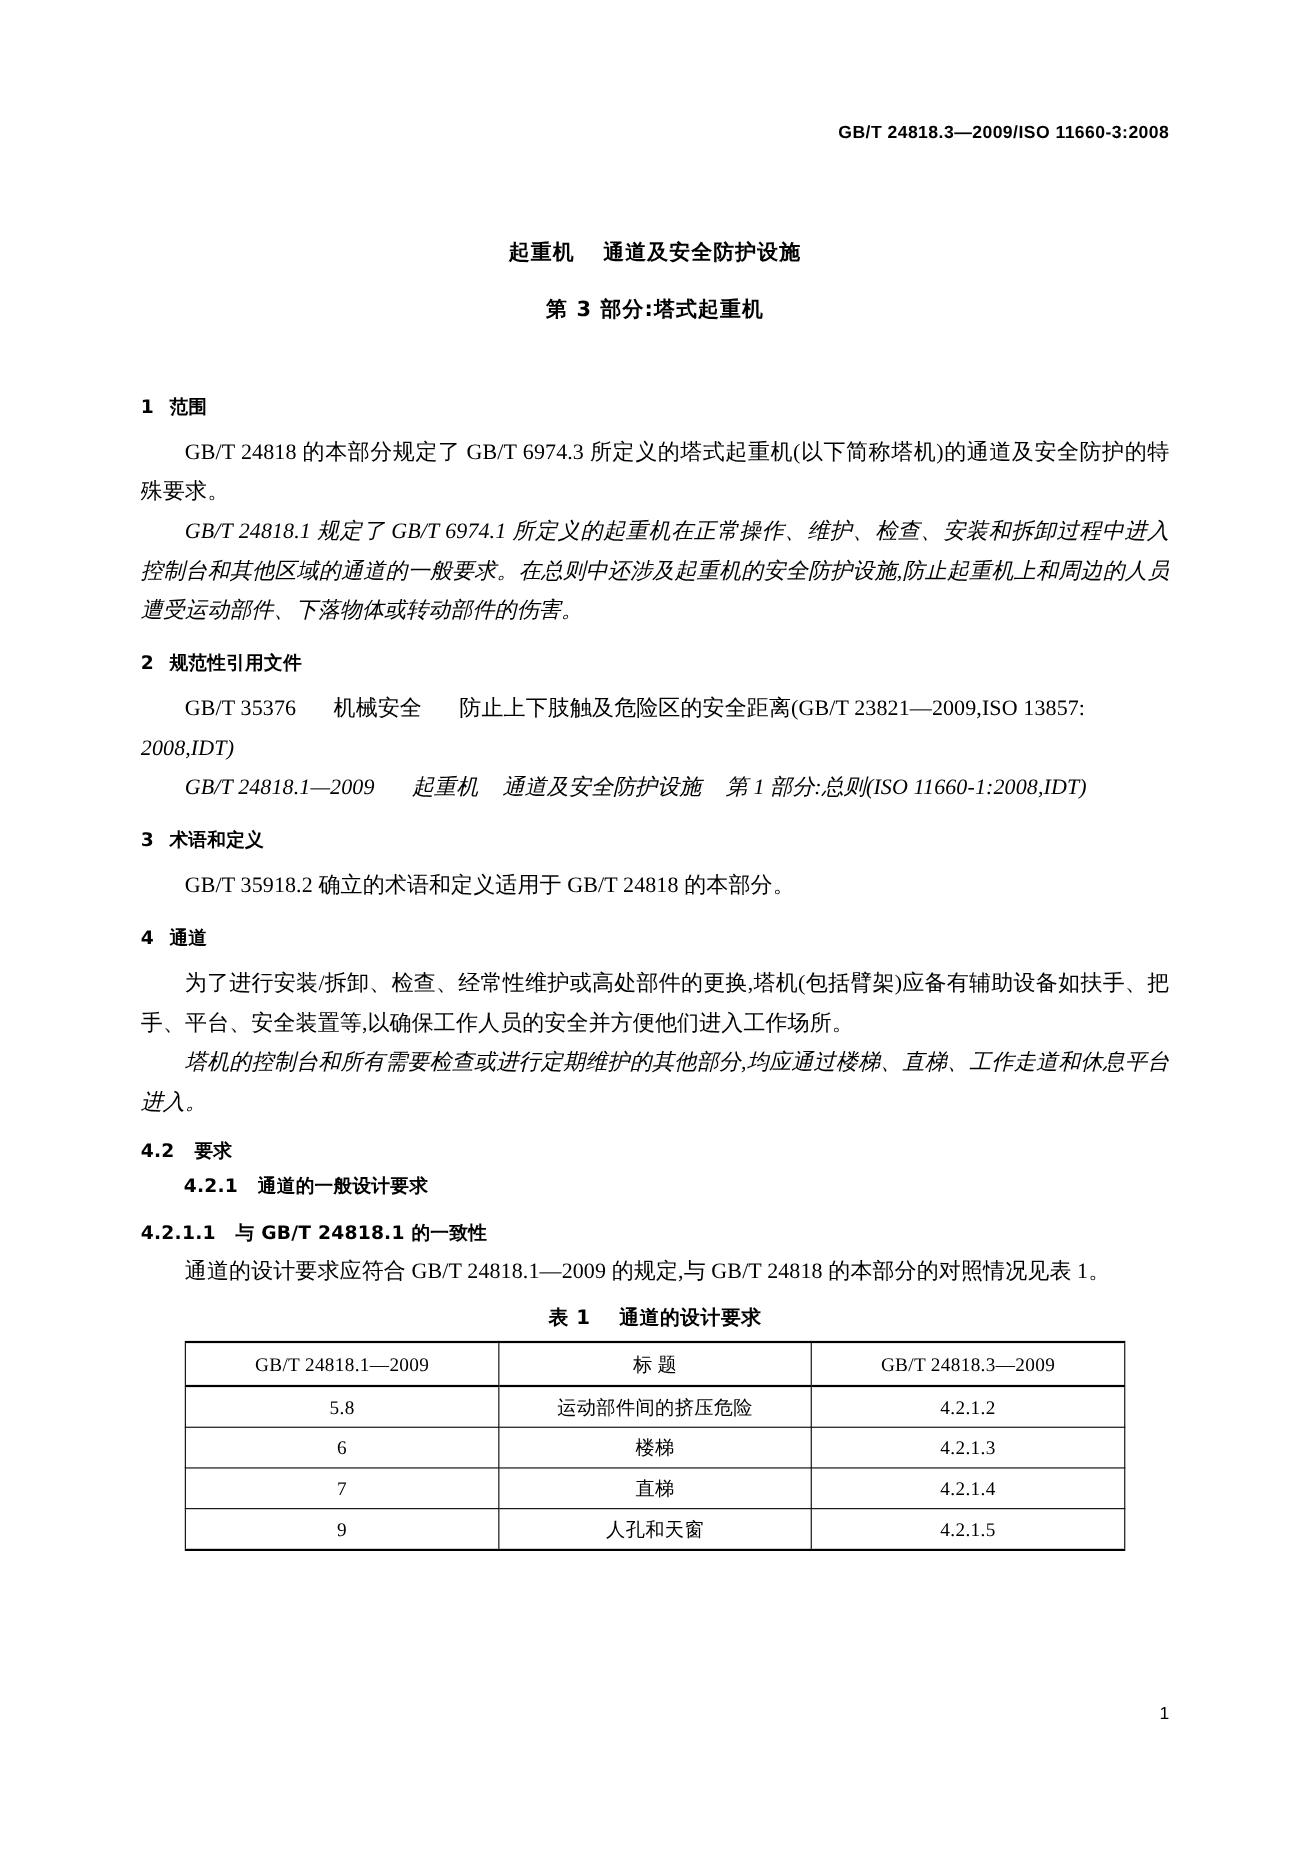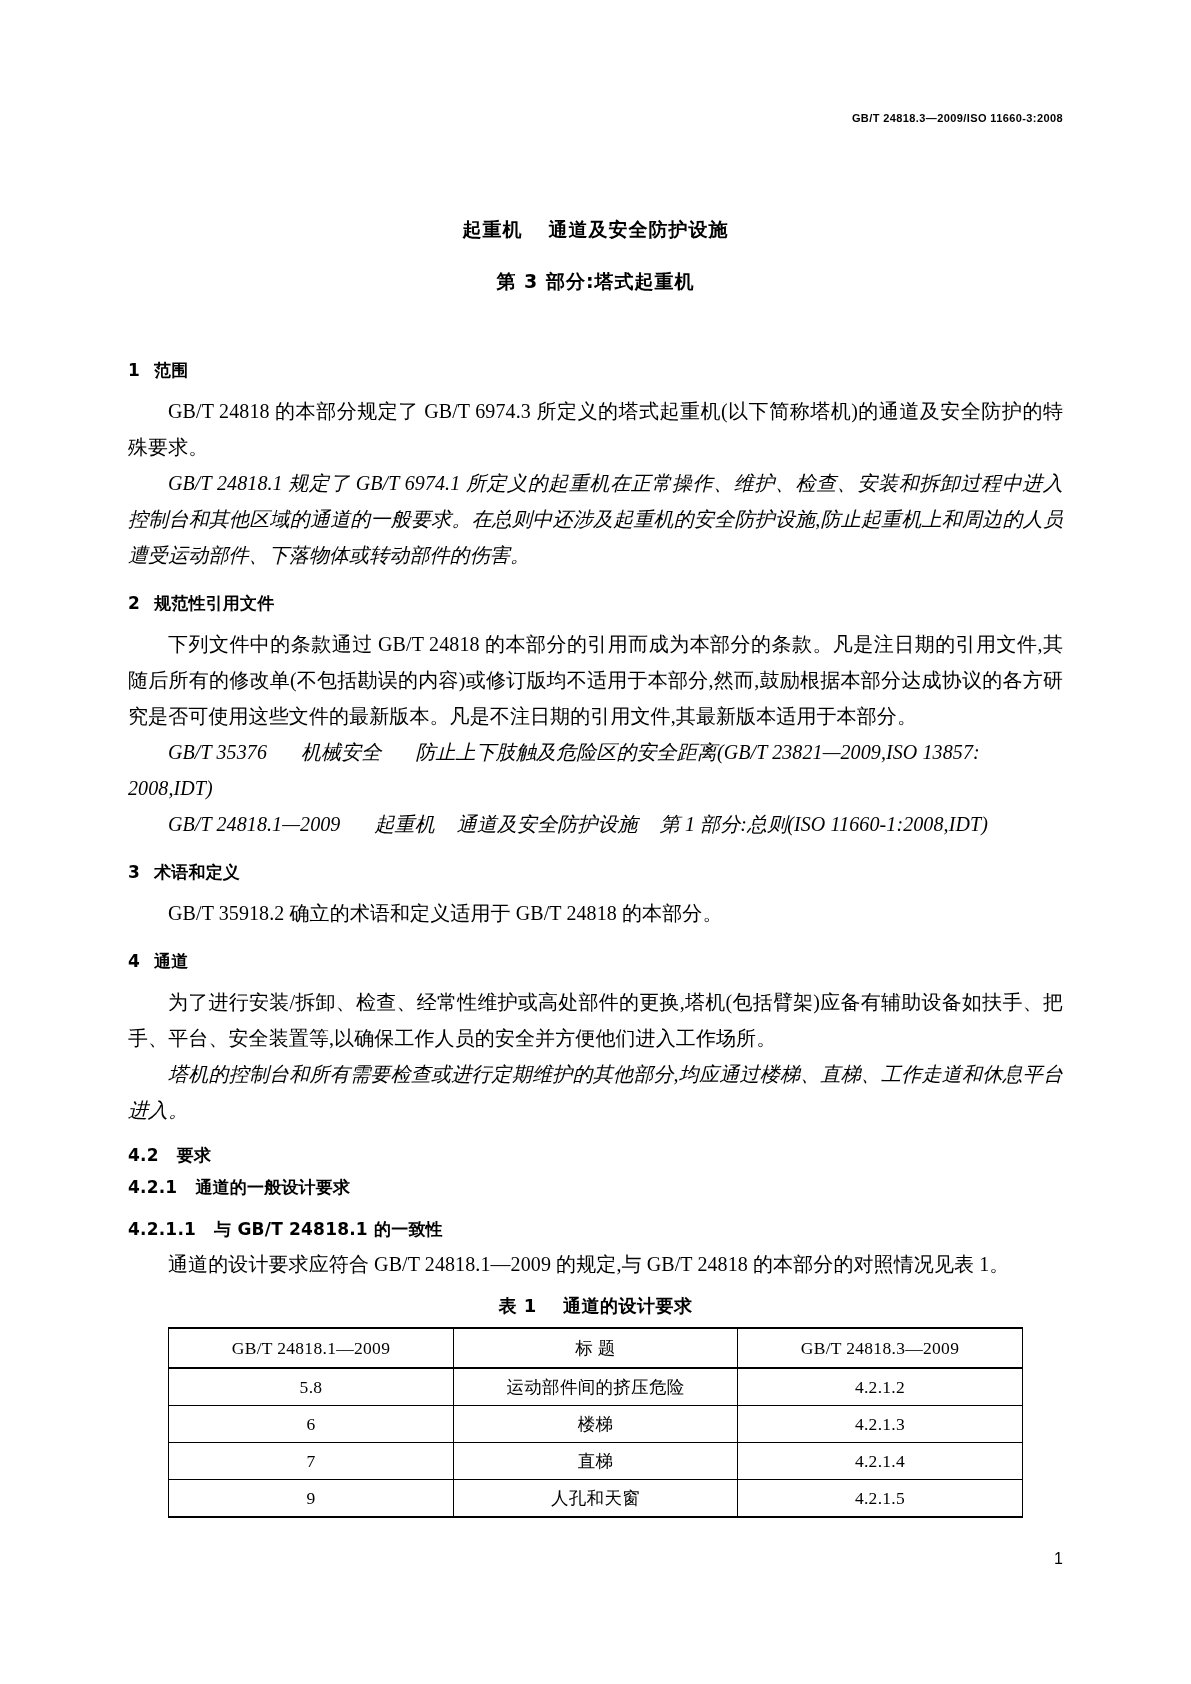--- a/index.html
+++ b/index.html
@@ -26,21 +26,21 @@
 
   
   .run-header {
     position: absolute;
     left: 128px;
     top: 112px;
     width: 935px;
     text-align: right;
     font-family: "Liberation Sans", "DejaVu Sans", sans-serif;
     font-weight: bold;
-    font-size: 11px;
+    font-size: 16px;
     letter-spacing: 0.4px;
     white-space: nowrap;
   }
 
   
   .doc-title {
     position: absolute;
     left: 128px;
     top: 205px;
     width: 935px;
@@ -69,21 +69,21 @@
     font-family: "DejaVu Sans", "Liberation Sans", sans-serif;
     font-weight: bold;
     margin: 0;
     padding: 0;
     font-size: 17px;
     line-height: 26px;
     letter-spacing: 0.2px;
   }
   h2.sec { margin-top: 17px; margin-bottom: 10px; }
   h3.sec { margin-top: 14px; margin-bottom: 6px; }
-  h4.sec { margin-top: 6px;  margin-bottom: 4px; }
+  h4.sec { margin-top: 6px;  margin-bottom: 4px; margin-left: 39px; }
   h5.sec { margin-top: 16px;  margin-bottom: 4px; }
   .num { display: inline-block; }
   .gap-s { display: inline-block; width: 14px; }
   .gap-m { display: inline-block; width: 18px; }
 
   p.para {
     margin: 0 0 0 0;
     padding: 0;
     font-family: "Liberation Serif", "DejaVu Serif", serif;
     font-size: 20px;
@@ -163,21 +163,20 @@
     <span class="line2">第 3 部分:塔式起重机</span>
   </div>
 
   <div class="content">
 
     <h2 class="sec"><span class="num">1</span><span class="gap-s"></span><span>范围</span></h2>
     <p class="para">GB/T 24818 的本部分规定了 GB/T 6974.3 所定义的塔式起重机(以下简称塔机)的通道及安全防护的特殊要求。</p>
     <p class="para">GB/T 24818.1 规定了 GB/T 6974.1 所定义的起重机在正常操作、维护、检查、安装和拆卸过程中进入控制台和其他区域的通道的一般要求。在总则中还涉及起重机的安全防护设施,防止起重机上和周边的人员遭受运动部件、下落物体或转动部件的伤害。</p>
 
     <h2 class="sec"><span class="num">2</span><span class="gap-s"></span><span>规范性引用文件</span></h2>
-    <p class="para">下列文件中的条款通过 GB/T 24818 的本部分的引用而成为本部分的条款。凡是注日期的引用文件,其随后所有的修改单(不包括勘误的内容)或修订版均不适用于本部分,然而,鼓励根据本部分达成协议的各方研究是否可使用这些文件的最新版本。凡是不注日期的引用文件,其最新版本适用于本部分。</p>
     <p class="para ref"><span>GB/T 35376</span><span class="tgap-l"></span><span>机械安全</span><span class="tgap-l"></span><span>防止上下肢触及危险区的安全距离(GB/T 23821—2009,ISO 13857:</span></p>
     <p class="para ref-cont">2008,IDT)</p>
     <p class="para ref"><span>GB/T 24818.1—2009</span><span class="tgap-l"></span><span>起重机</span><span class="tgap"></span><span>通道及安全防护设施</span><span class="tgap"></span><span>第 1 部分:总则(ISO 11660-1:2008,IDT)</span></p>
 
     <h2 class="sec"><span class="num">3</span><span class="gap-s"></span><span>术语和定义</span></h2>
     <p class="para">GB/T 35918.2 确立的术语和定义适用于 GB/T 24818 的本部分。</p>
 
     <h2 class="sec"><span class="num">4</span><span class="gap-s"></span><span>通道</span></h2>
 
     <p class="para">为了进行安装/拆卸、检查、经常性维护或高处部件的更换,塔机(包括臂架)应备有辅助设备如扶手、把手、平台、安全装置等,以确保工作人员的安全并方便他们进入工作场所。</p>

